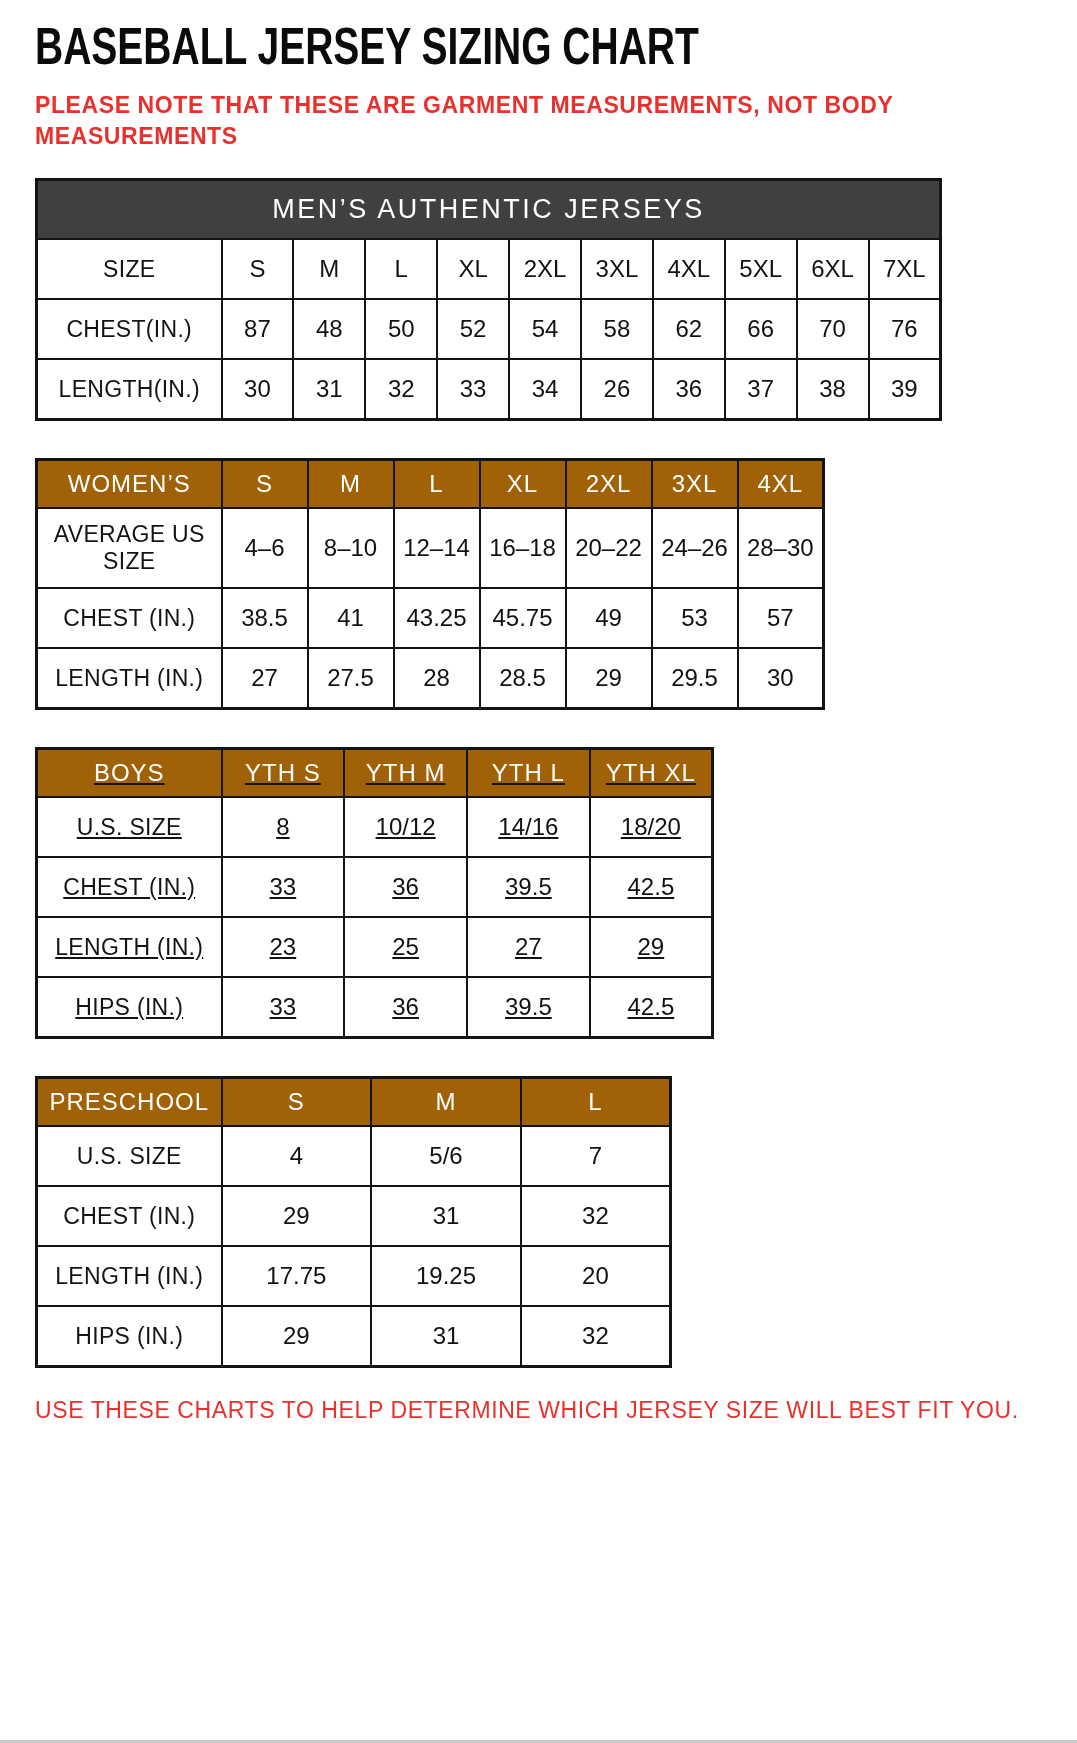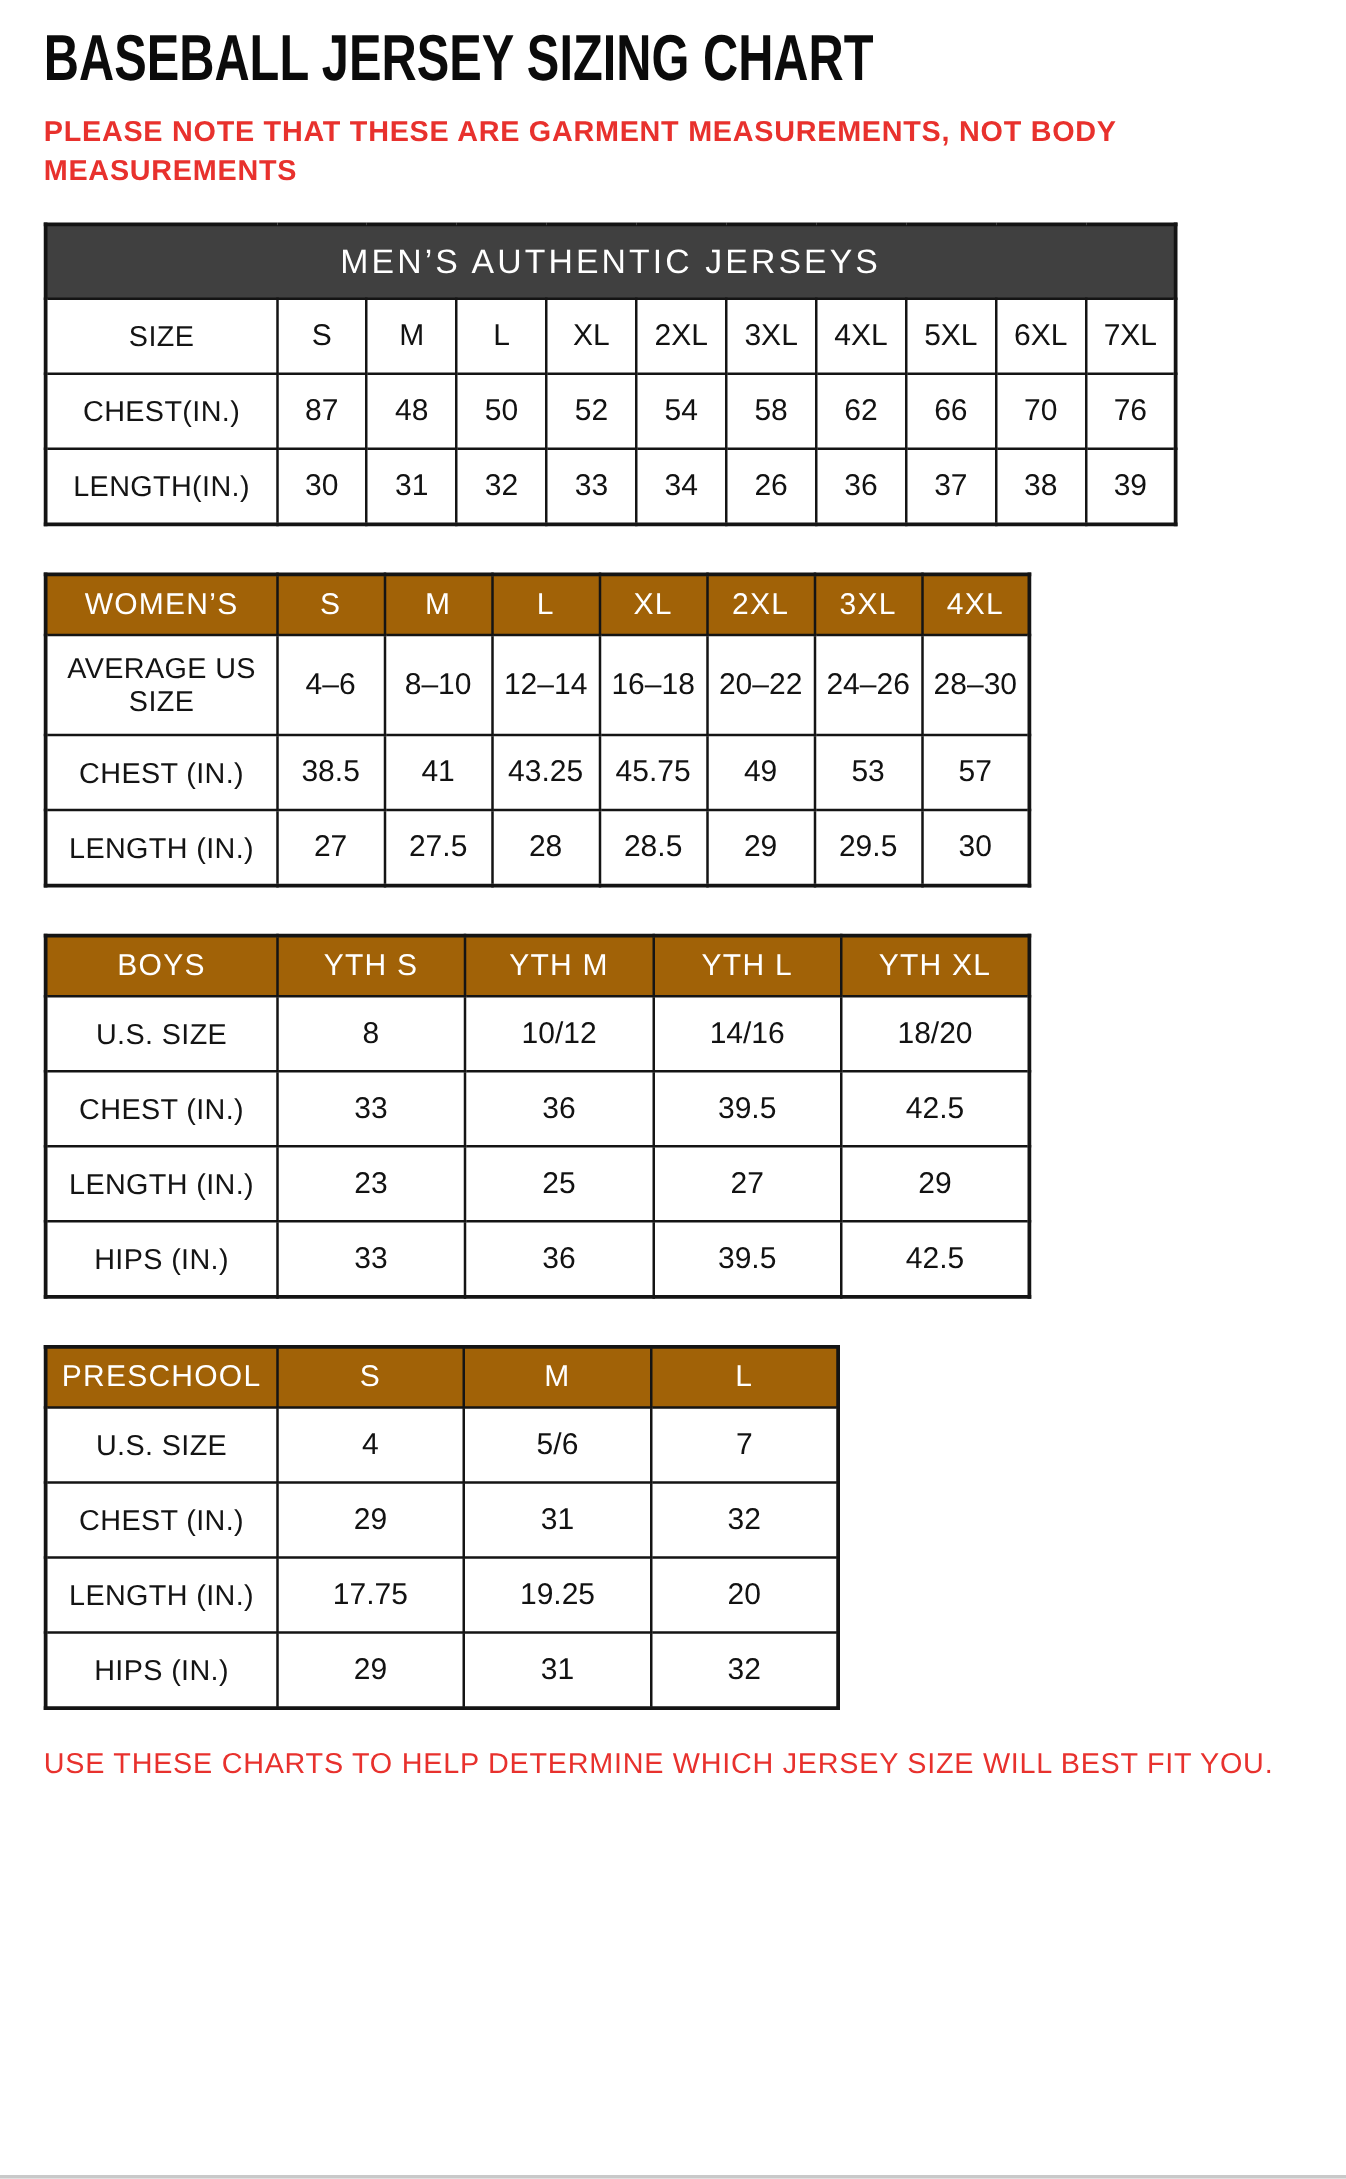--- a/index.html
+++ b/index.html
@@ -35,21 +35,21 @@
     font-weight: bold;
   }
   table {
     border-collapse: collapse;
     table-layout: fixed;
     margin-bottom: 37px;
     border: 3px solid #141414;
   }
   .tbl-mens { width: 907px; }
   .tbl-womens { width: 790px; }
-  .tbl-boys { width: 790px; }
+  .tbl-boys { width: 679px; text-decoration: underline; }
   .tbl-preschool { width: 637px; }
   th, td {
     border: 2px solid #141414;
     text-align: center;
     vertical-align: middle;
     font-weight: 400;
   }
   td {
     font-size: 24px;
     padding: 15px 4px;

